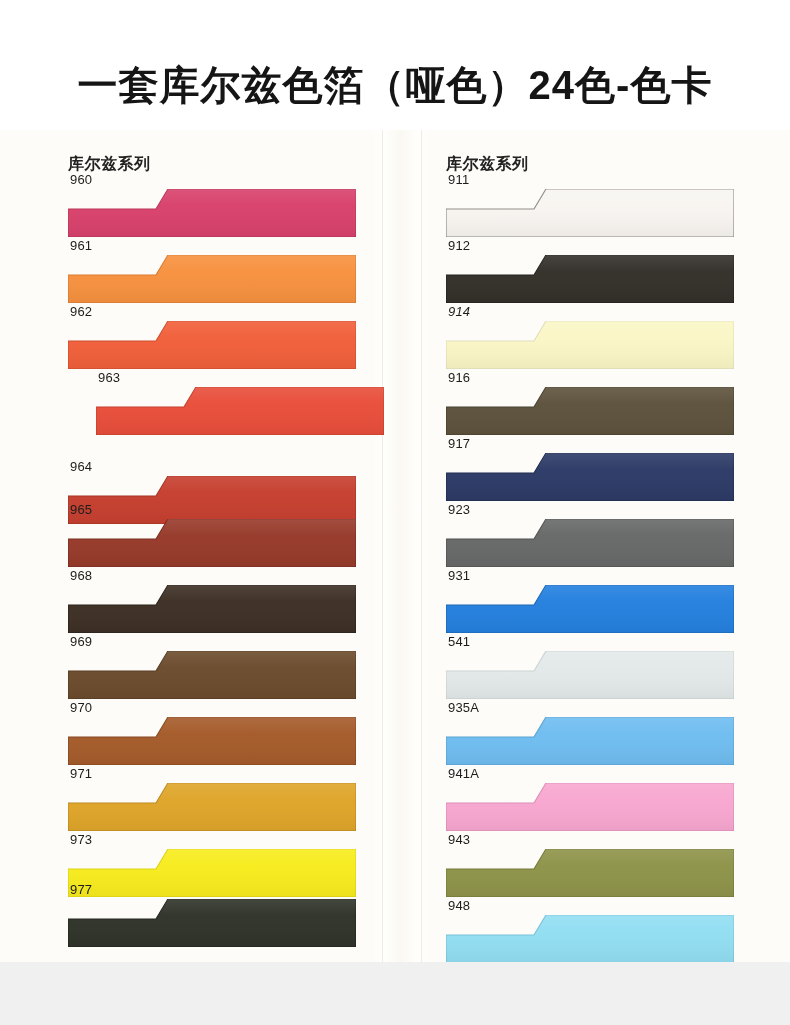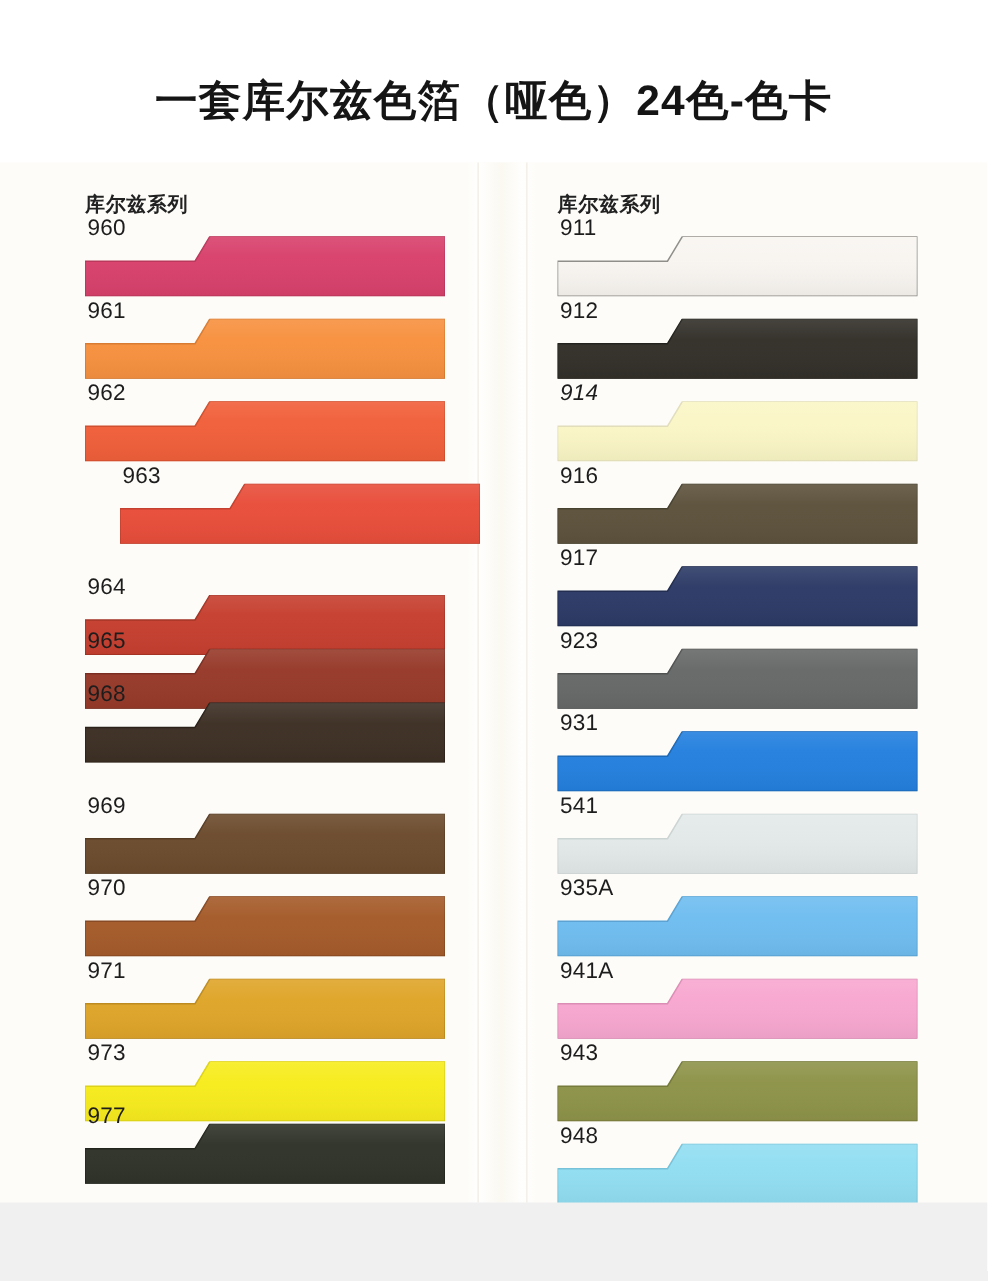--- a/index.html
+++ b/index.html
@@ -23,21 +23,21 @@
     height: 1025px;
     background: #ffffff;
   }
 
   #title {
     position: absolute;
     left: 0;
     top: 58px;
     width: 790px;
     text-align: center;
-    font-size: 34px;
+    font-size: 40px;
     font-weight: bold;
     color: #151515;
     letter-spacing: 1px;
     white-space: nowrap;
   }
 
   
   #card {
     position: absolute;
     left: 0;
@@ -105,21 +105,21 @@
   .swatch-row {
     position: absolute;
     left: 0;
     width: 290px;
     height: 66px;
   }
   .swatch-label {
     position: absolute;
     left: 2px;
     top: 0px;
-    font-size: 18px;
+    font-size: 13px;
     color: #1d1d1d;
     white-space: nowrap;
     letter-spacing: 0.2px;
   }
   .swatch-shape {
     position: absolute;
     left: 0;
     top: 17px;
     width: 288px;
     height: 48px;
@@ -229,21 +229,21 @@
               <defs>
                 <linearGradient id="g0-5" x1="0" y1="0" x2="0" y2="1">
                   <stop offset="0%" stop-color="#ffffff" stop-opacity="0.10"></stop>
                   <stop offset="35%" stop-color="#ffffff" stop-opacity="0.02"></stop>
                   <stop offset="100%" stop-color="#000000" stop-opacity="0.05"></stop>
                 </linearGradient>
               </defs>
             </svg>
           </div>
         </div>
-        <div class="swatch-row" style="top: 415px; text-align: center;">
+        <div class="swatch-row" style="top: 438px; text-align: center;">
           <div class="swatch-label">968</div>
           <div class="swatch-shape">
             <svg viewBox="0 0 288 48" preserveAspectRatio="none">
               <polygon points="0,20 88,20 100,0 288,0 288,48 0,48" fill="#3d2f24" stroke="#2a2018" stroke-width="1.2"></polygon>
               <polygon points="0,20 88,20 100,0 288,0 288,48 0,48" fill="url(#g0-6)"></polygon>
               <defs>
                 <linearGradient id="g0-6" x1="0" y1="0" x2="0" y2="1">
                   <stop offset="0%" stop-color="#ffffff" stop-opacity="0.10"></stop>
                   <stop offset="35%" stop-color="#ffffff" stop-opacity="0.02"></stop>
                   <stop offset="100%" stop-color="#000000" stop-opacity="0.05"></stop>

